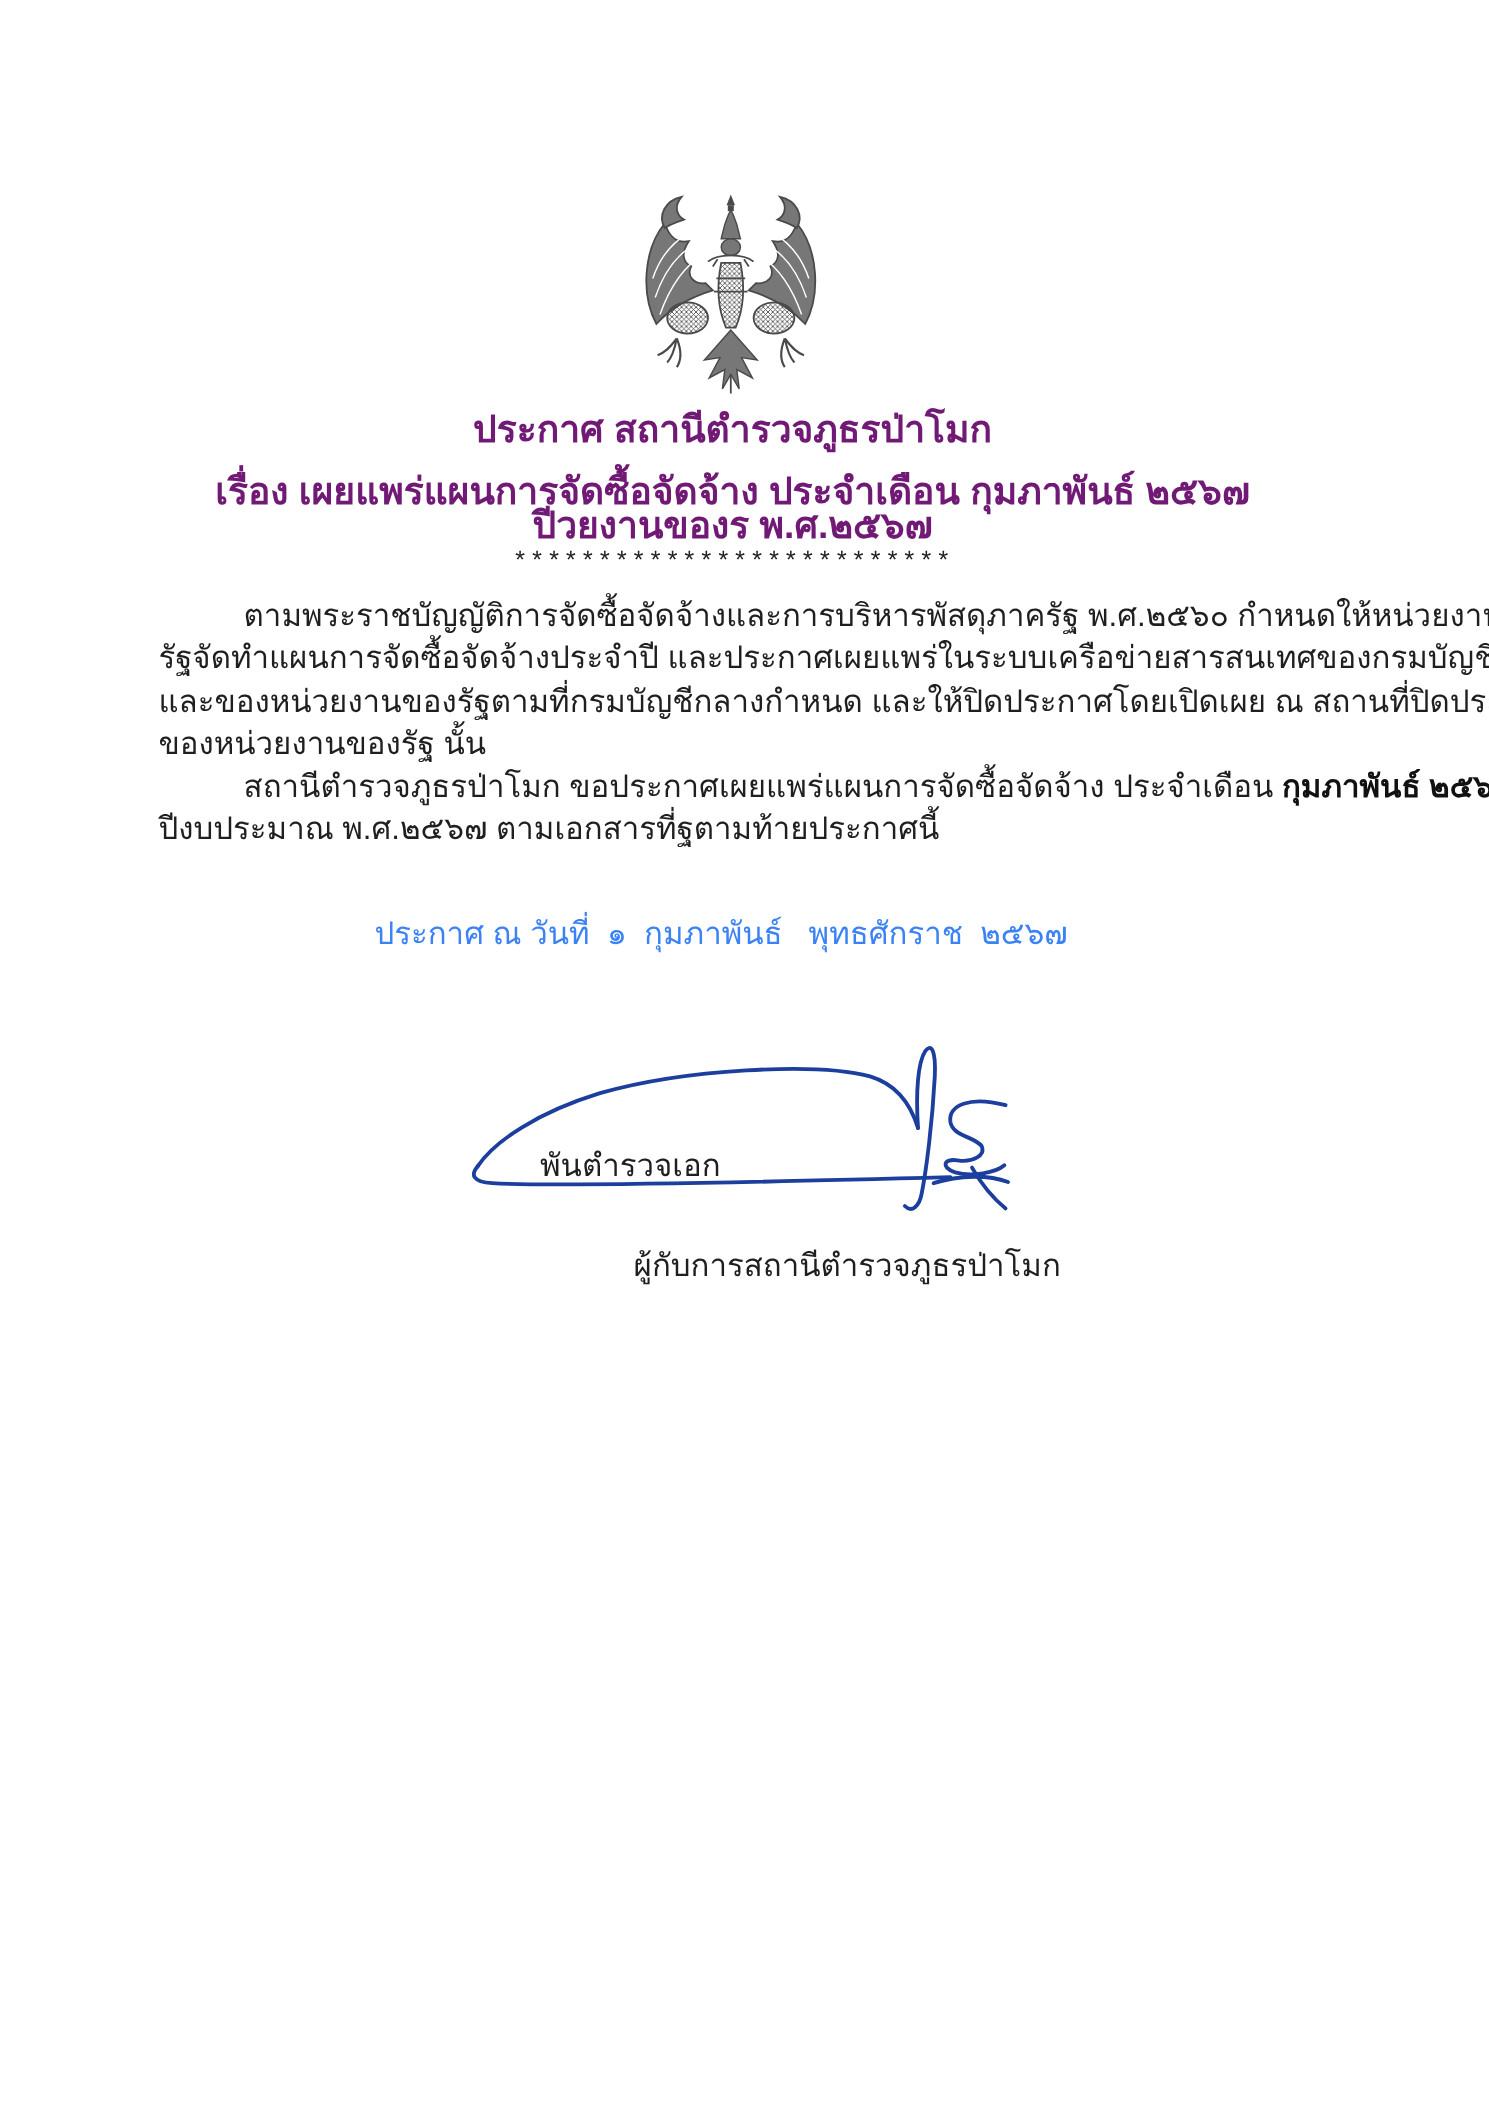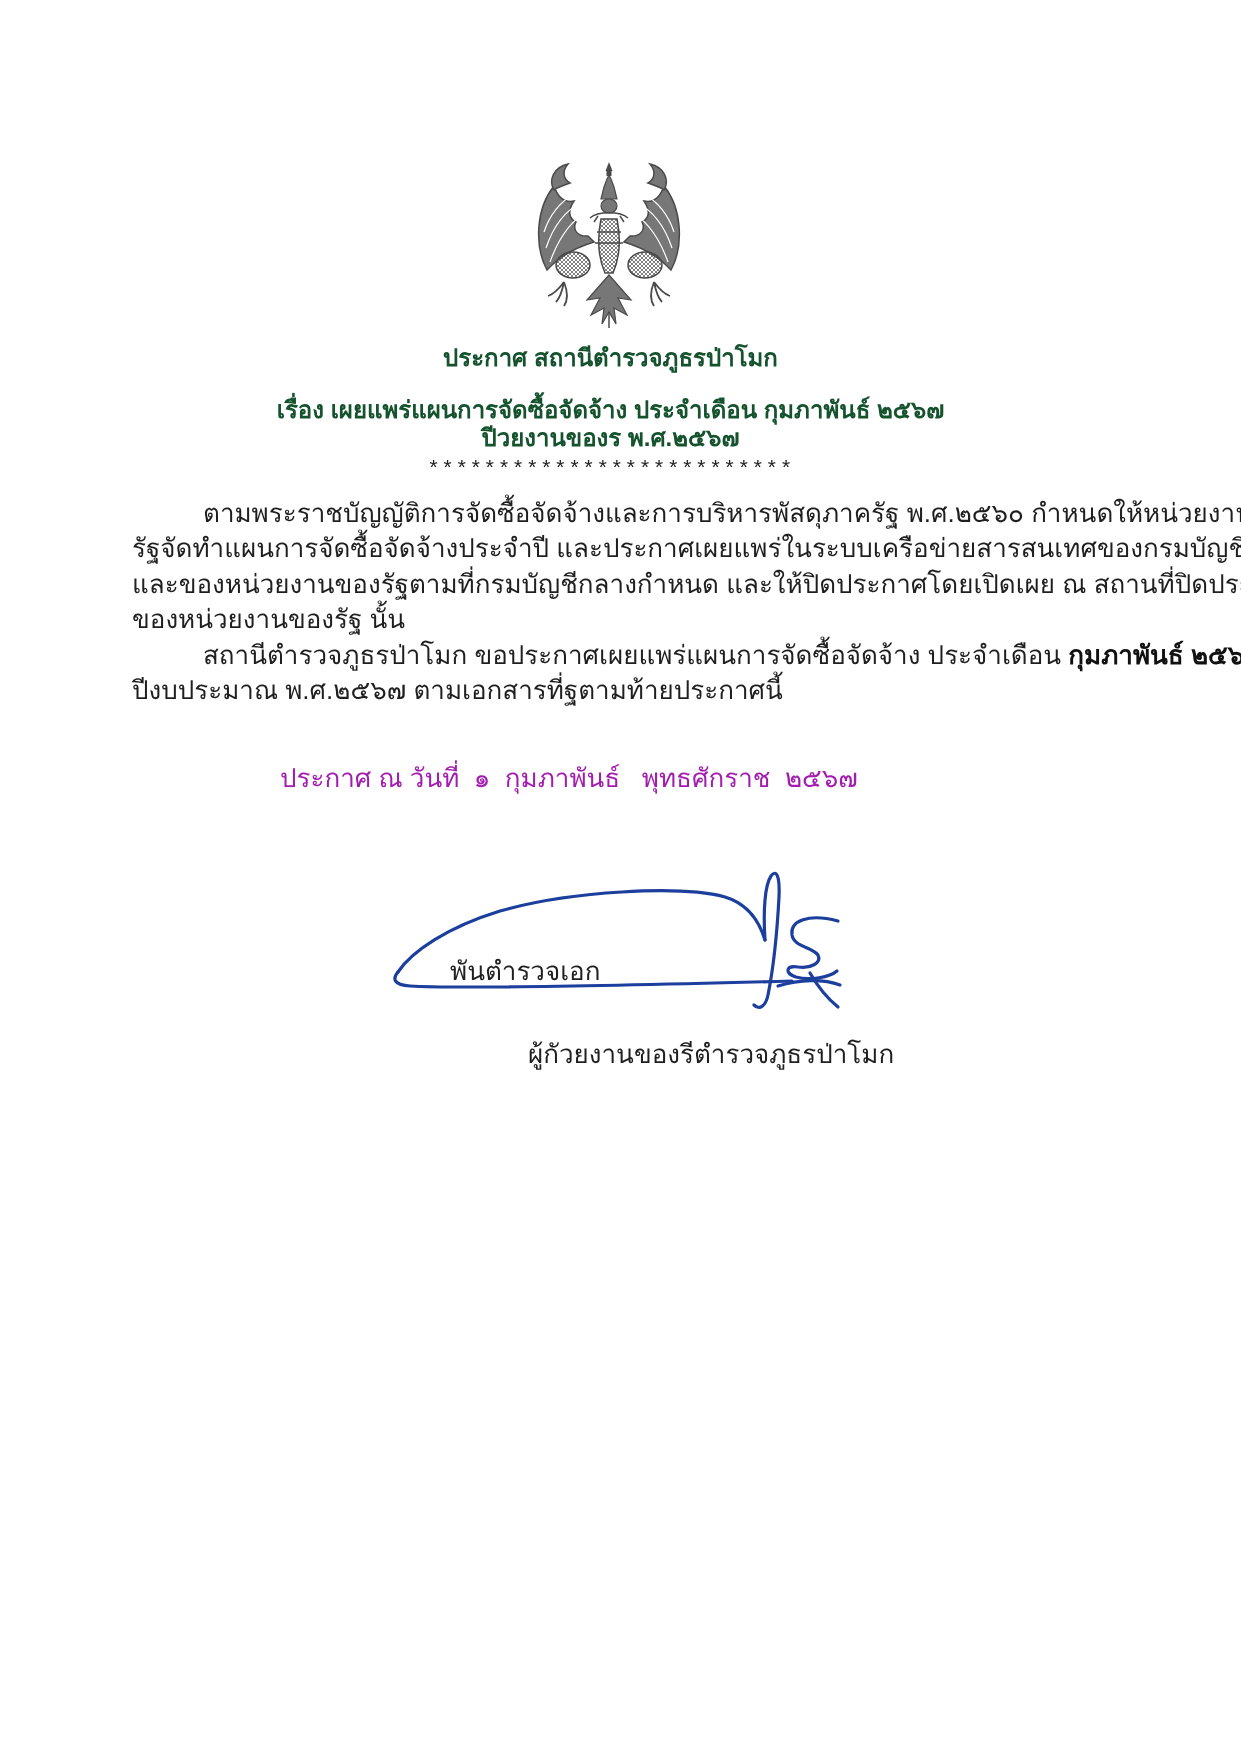--- a/index.html
+++ b/index.html
@@ -7,27 +7,27 @@
     position:relative;
     width:1241px;height:1755px;
     margin:0 auto;
     background:#ffffff;
     font-family:"Liberation Sans", sans-serif;
     color:#1f1f1f;
     overflow:hidden;
   }
   .abs{position:absolute;}
   .center-wrap{left:0;width:1221px;text-align:center;}
-  .title{font-size:24px;font-weight:bold;color:#14532d;line-height:40px;}
+  .title{font-size:31px;font-weight:bold;color:#701a75;line-height:40px;}
   .stars{font-size:21px;letter-spacing:1.5px;color:#222;font-family:"Liberation Mono", monospace;}
   .bodytext{font-size:26px;line-height:35.4px;color:#1f1f1f;}
   .bodyline{height:35.4px;white-space:nowrap;}
   .indent{text-indent:71px;}
   .b{font-weight:bold;color:#111;}
-  .dateline{font-size:26px;white-space:pre;color:#a21caf;}
+  .dateline{font-size:26px;white-space:pre;color:#3b82f6;margin-left:32px;}
   .sig-rank{font-size:26px;color:#1f1f1f;}
   .sig-name{font-size:26px;color:#1f1f1f;white-space:pre;}
   .sig-pos{font-size:26px;color:#1f1f1f;white-space:pre;}
   svg{display:block;}
 </style>
 </head>
 <body>
 
 <div class="page">
 
@@ -94,15 +94,15 @@
         <path d="M58,117 C52,124 54,130 70,131 C120,134 300,130 452,126"></path>
 
         <path d="M498,66 C468,58 450,66 452,80 C454,92 472,92 478,100 C482,108 470,114 458,112 C446,110 444,118 456,122 C470,126 490,122 497,116"></path>
         <path d="M438,131 C460,124 484,124 500,130"></path>
         <path d="M470,118 C478,132 488,144 498,152"></path>
       </g>
     </svg>
   </div>
 
   <div class="abs sig-rank" style="left:450px;top:950px;">พันตำรวจเอก</div>
-  <div class="abs sig-pos" style="left:528px;top:1033px;">ผู้กัวยงานของรีตำรวจภูธรป่าโมก</div>
+  <div class="abs sig-pos" style="left:528px;top:1033px;">ผู้กับการสถานีตำรวจภูธรป่าโมก</div>
 
 </div>
 
 </body></html>

